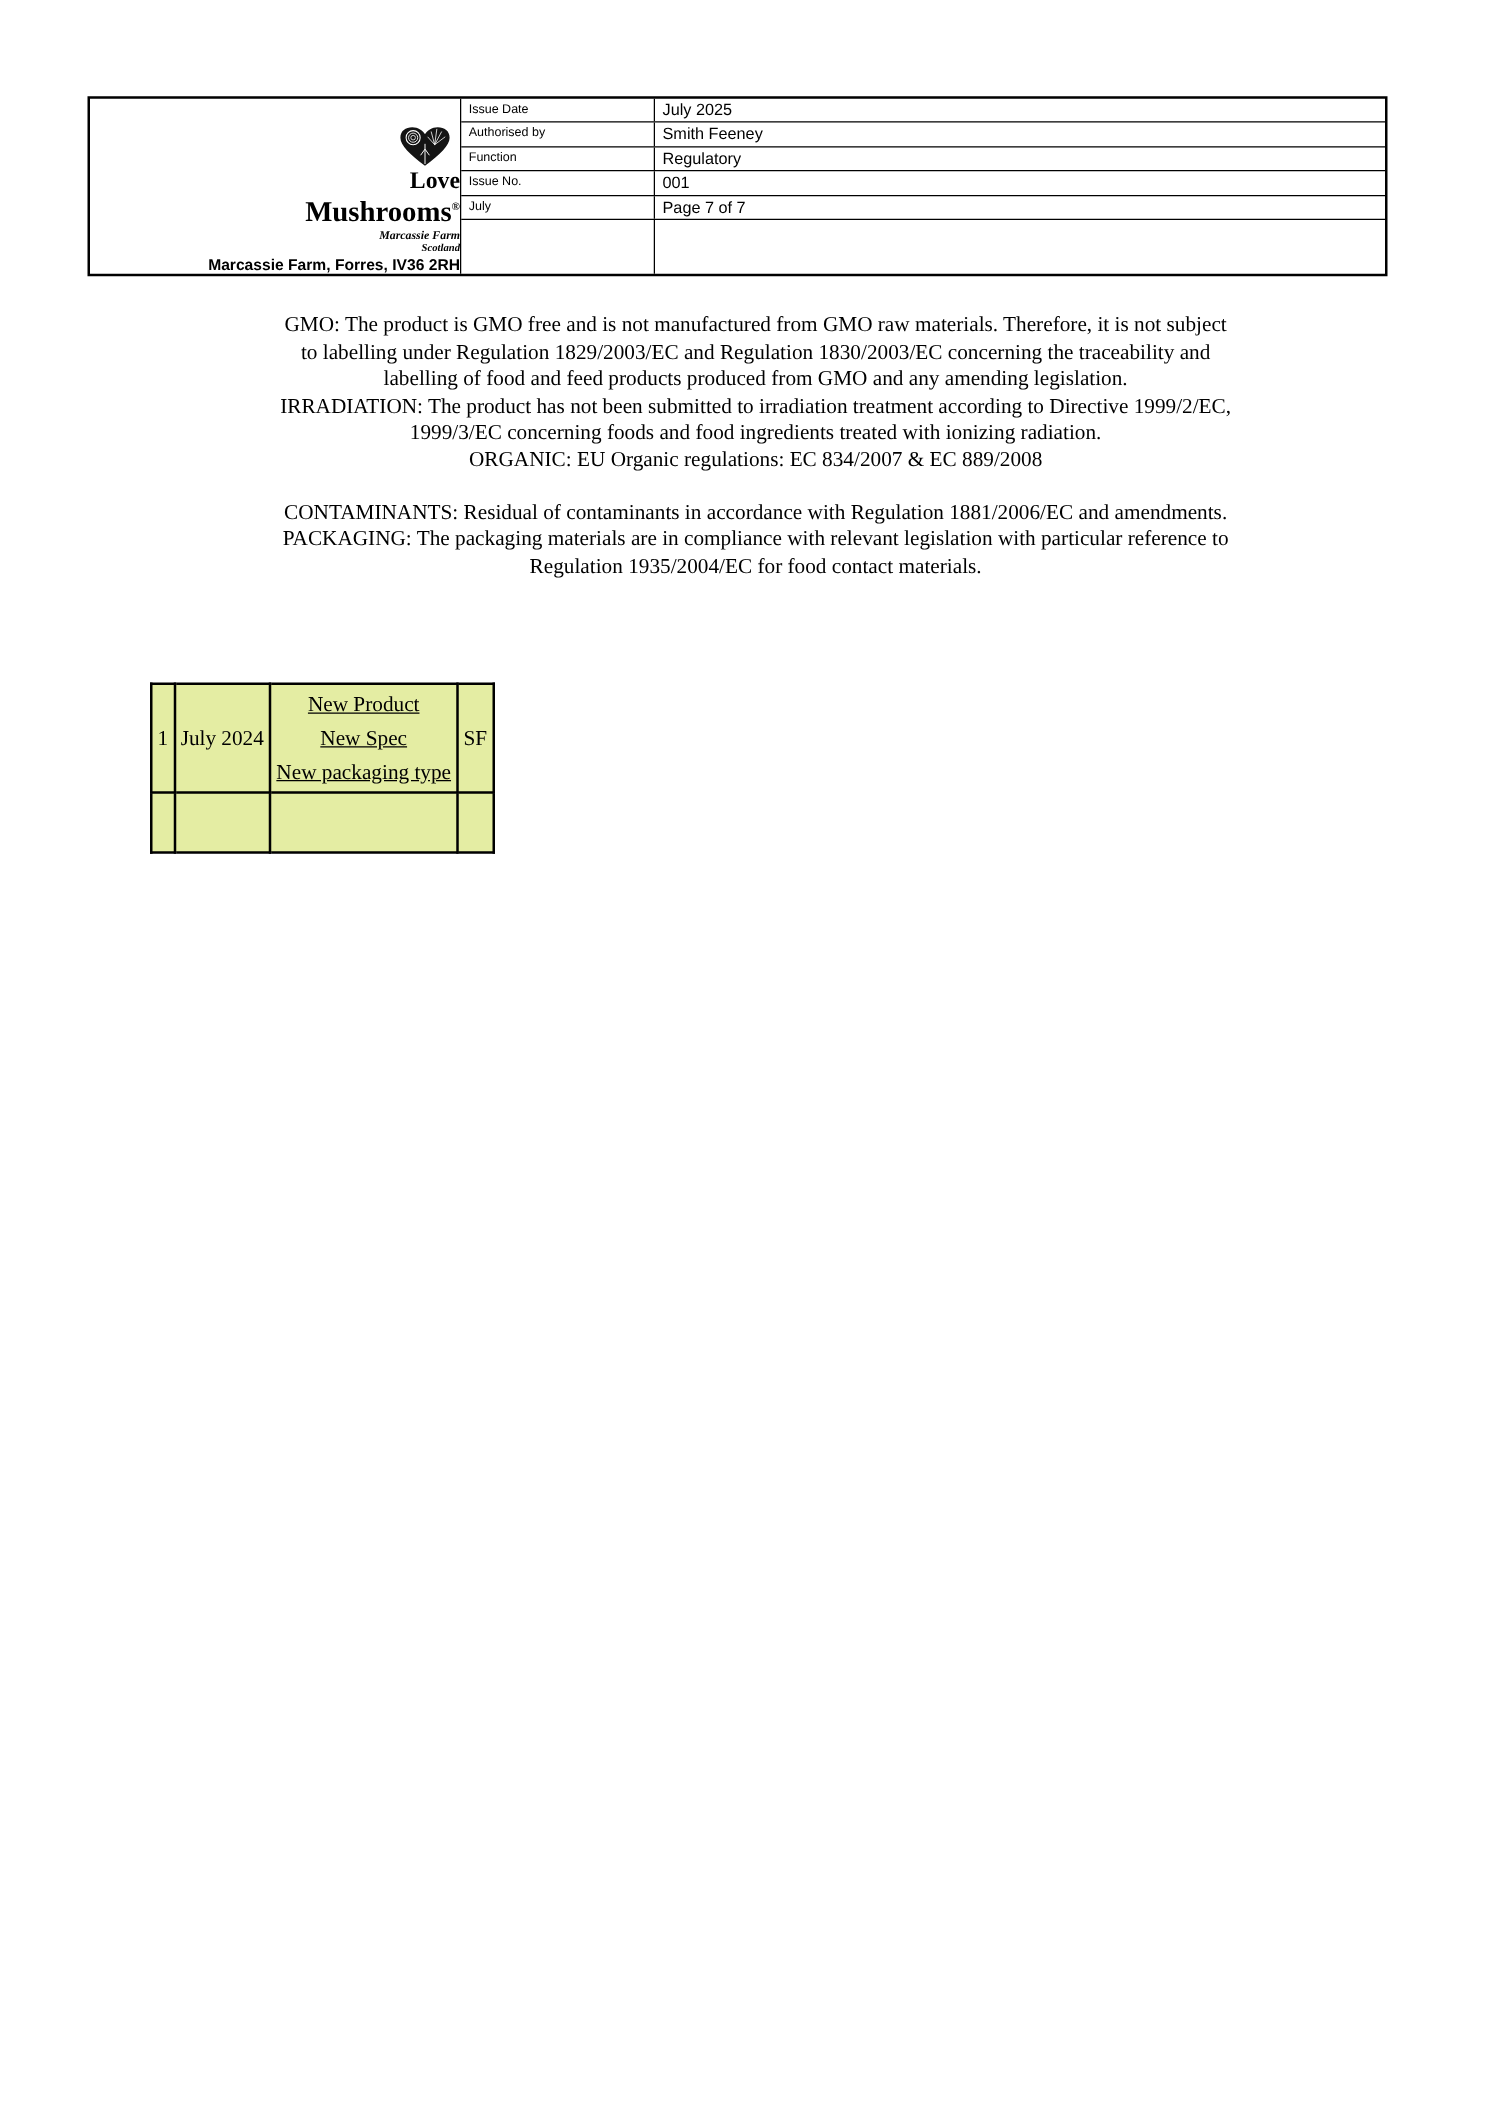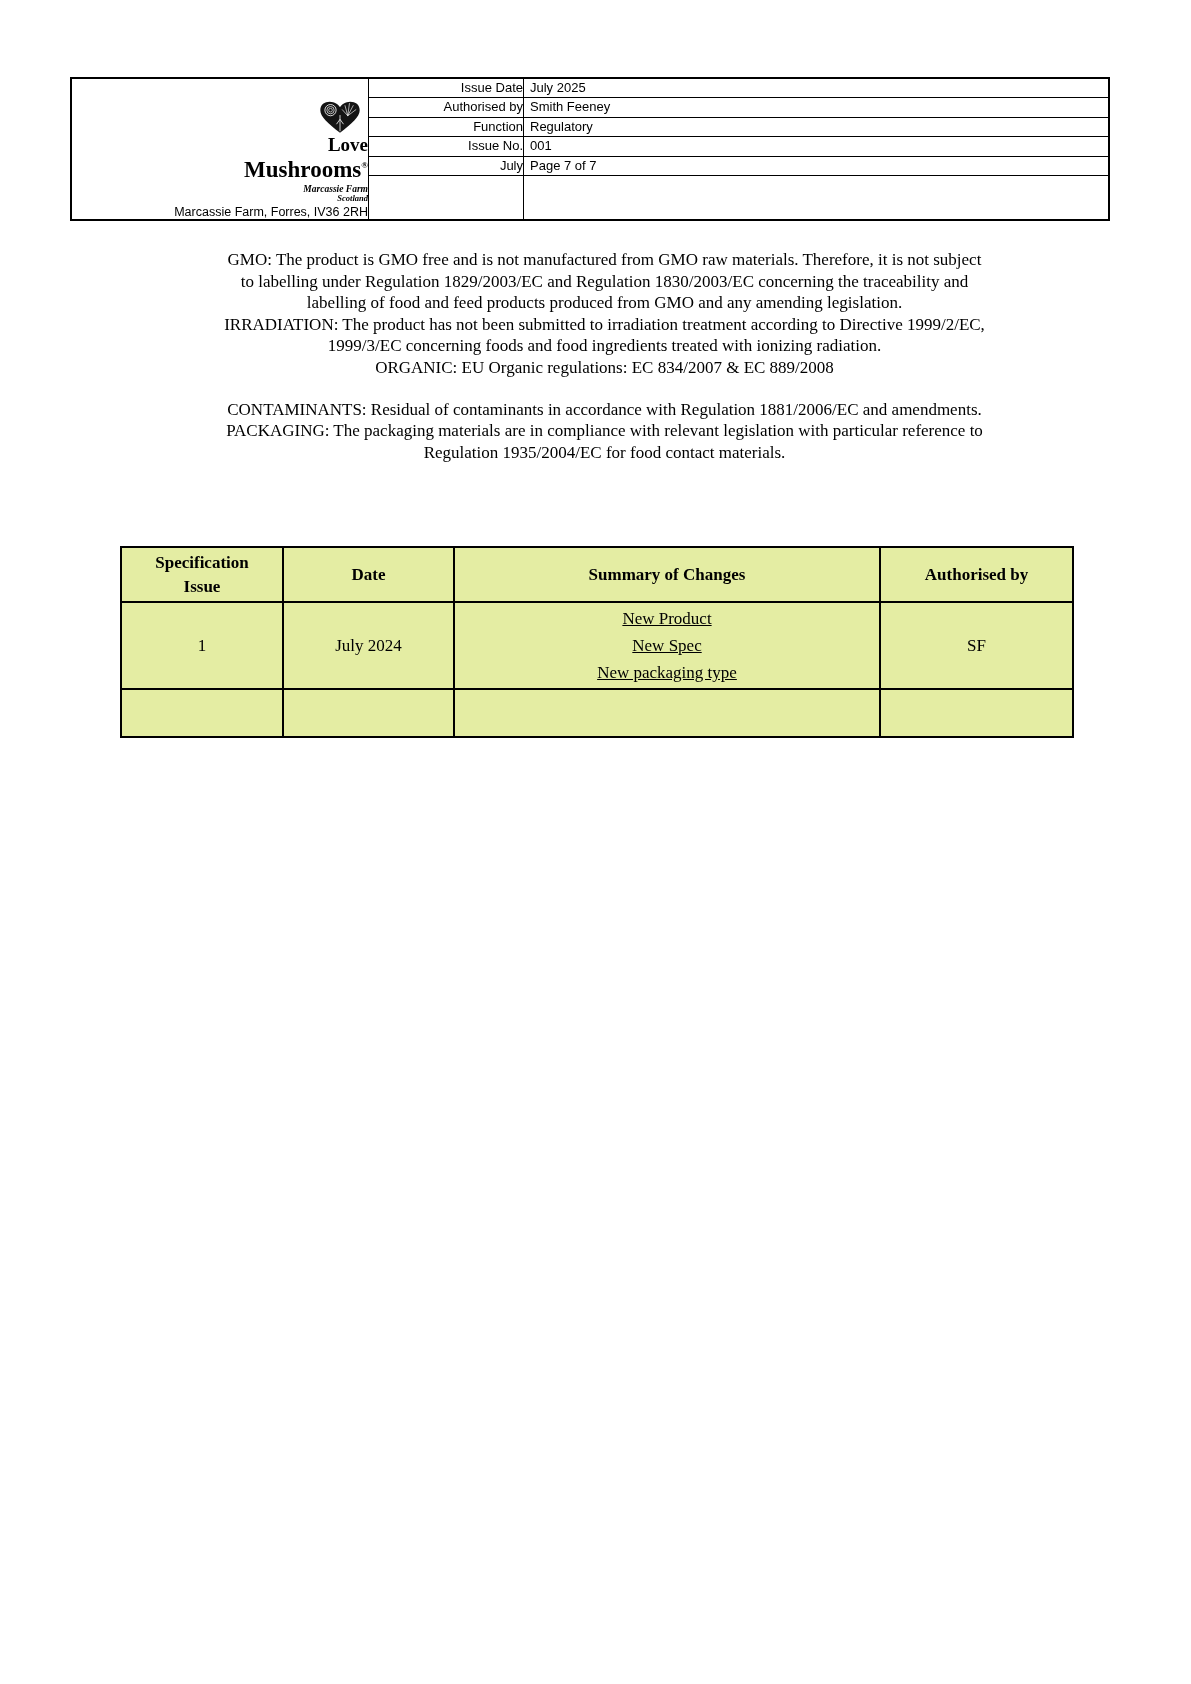--- a/index.html
+++ b/index.html
@@ -10,31 +10,31 @@
   .header-box{position:absolute;left:70px;top:77px;width:1040px;height:144px;
               border:2px solid #000;display:flex;box-sizing:border-box;}
   .logo-cell{width:297px;border-right:1.5px solid #000;box-sizing:border-box;
              display:flex;flex-direction:column;align-items:flex-end;}
   .heart-logo{margin-top:22px;}
   .brand-line1{font-family:"Liberation Serif",serif;font-weight:bold;font-size:19px;line-height:19px;margin-top:2px;}
   .brand-line2{font-family:"Liberation Serif",serif;font-weight:bold;font-size:23px;line-height:23px;}
   .brand-line2 sup{font-size:9px;}
   .tagline1{font-family:Liberation Serif, serif;font-style:italic;font-weight:bold;font-size:9.5px;line-height:10px;margin-top:3px;}
   .tagline2{font-family:"Liberation Serif",serif;font-style:italic;font-weight:bold;font-size:8.5px;line-height:9px;}
-  .logo-address{font-size:12.5px;line-height:14px;margin-top:2px;white-space:nowrap;}
+  .logo-address{font-size:12.5px;line-height:14px;margin-top:2px;white-space:nowrap;font-weight:bold;}
 
   .title-cell{width:439px;border-right:1.5px solid #000;box-sizing:border-box;
               text-align:center;padding-top:24px;}
   .doc-title{font-size:17.5px;letter-spacing:0.4px;}
   .product-title{font-size:17.5px;font-weight:bold;margin-top:27px;line-height:23px;white-space:pre-line;}
 
   .meta-cell{flex:1;display:flex;flex-direction:column;box-sizing:border-box;}
   .meta-row{display:flex;height:19.4px;box-sizing:border-box;border-bottom:1.5px solid #000;}
   .meta-label{width:155px;box-sizing:border-box;border-right:1.5px solid #000;
-              font-size:13px;line-height:18px;padding-left:6px;overflow:hidden;white-space:nowrap;text-align:right;}
+              font-size:10px;line-height:18px;padding-left:6px;overflow:hidden;white-space:nowrap;}
   .meta-value{flex:1;font-size:13px;line-height:18px;padding-left:6px;overflow:hidden;white-space:nowrap;}
   .meta-empty{flex:1;display:flex;}
   .meta-empty-left{width:155px;box-sizing:border-box;border-right:1.5px solid #000;}
 
   
   .body-text{position:absolute;left:137px;top:249px;width:935px;
              font-family:"Liberation Serif",serif;font-size:17px;line-height:21.6px;text-align:center;}
   .body-par{white-space:pre-line;}
   .body-par + .body-par{margin-top:20px;}
 
@@ -111,27 +111,20 @@
 IRRADIATION: The product has not been submitted to irradiation treatment according to Directive 1999/2/EC,
 1999/3/EC concerning foods and food ingredients treated with ionizing radiation.
 ORGANIC: EU Organic regulations: EC 834/2007 &amp; EC 889/2008</div>
     <div class="body-par">CONTAMINANTS: Residual of contaminants in accordance with Regulation 1881/2006/EC and amendments.
 PACKAGING: The packaging materials are in compliance with relevant legislation with particular reference to
 Regulation 1935/2004/EC for food contact materials.</div>
   </div>
 
   <table class="rev-table">
     <tbody>
-        <tr class="row-header">
-      <th class="col-issue">Specification
-Issue</th>
-      <th class="col-date">Date</th>
-      <th class="col-summary">Summary of Changes</th>
-      <th class="col-auth">Authorised by</th>
-    </tr>
     <tr class="row-data">
       <td>1</td>
       <td>July 2024</td>
       <td class="summary-cell">New Product
 New Spec
 New packaging type</td>
       <td>SF</td>
     </tr>
     <tr class="row-empty">
       <td></td>

